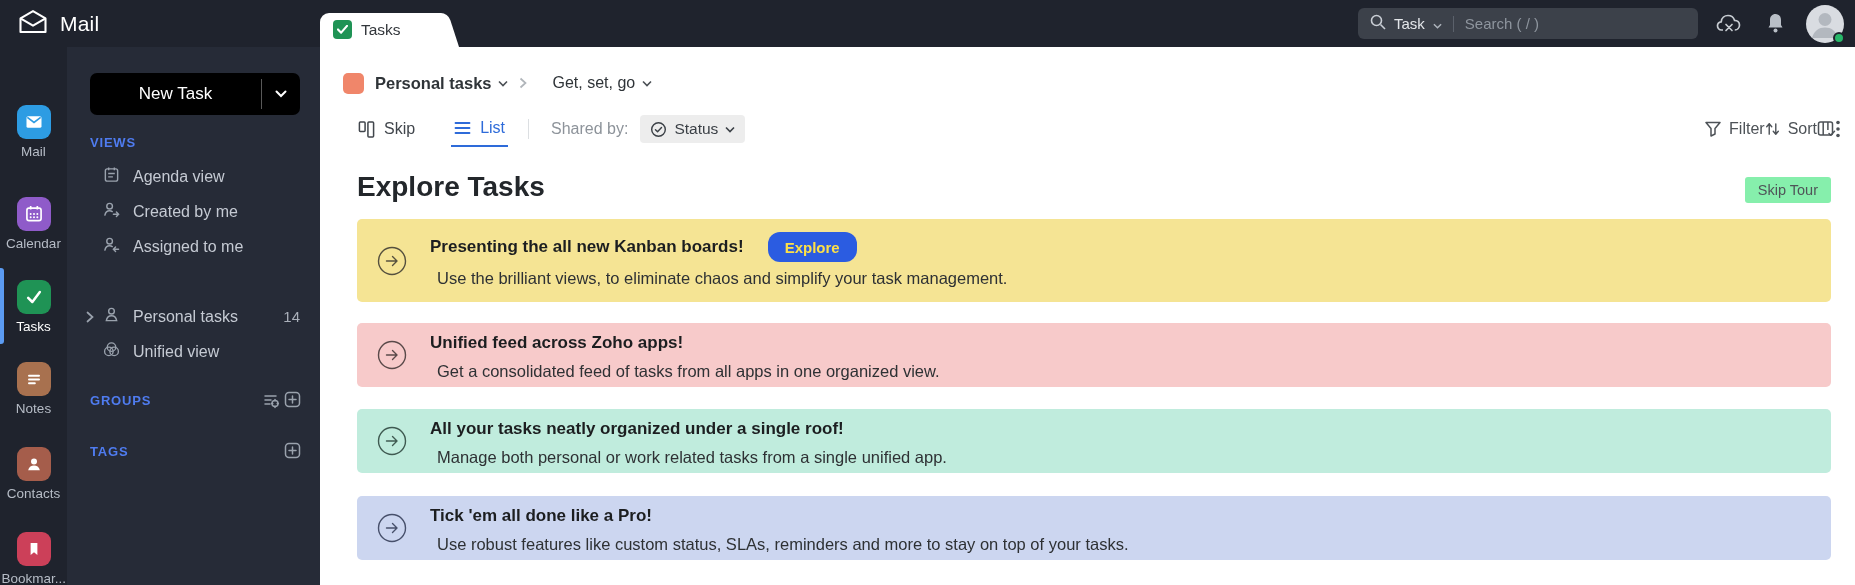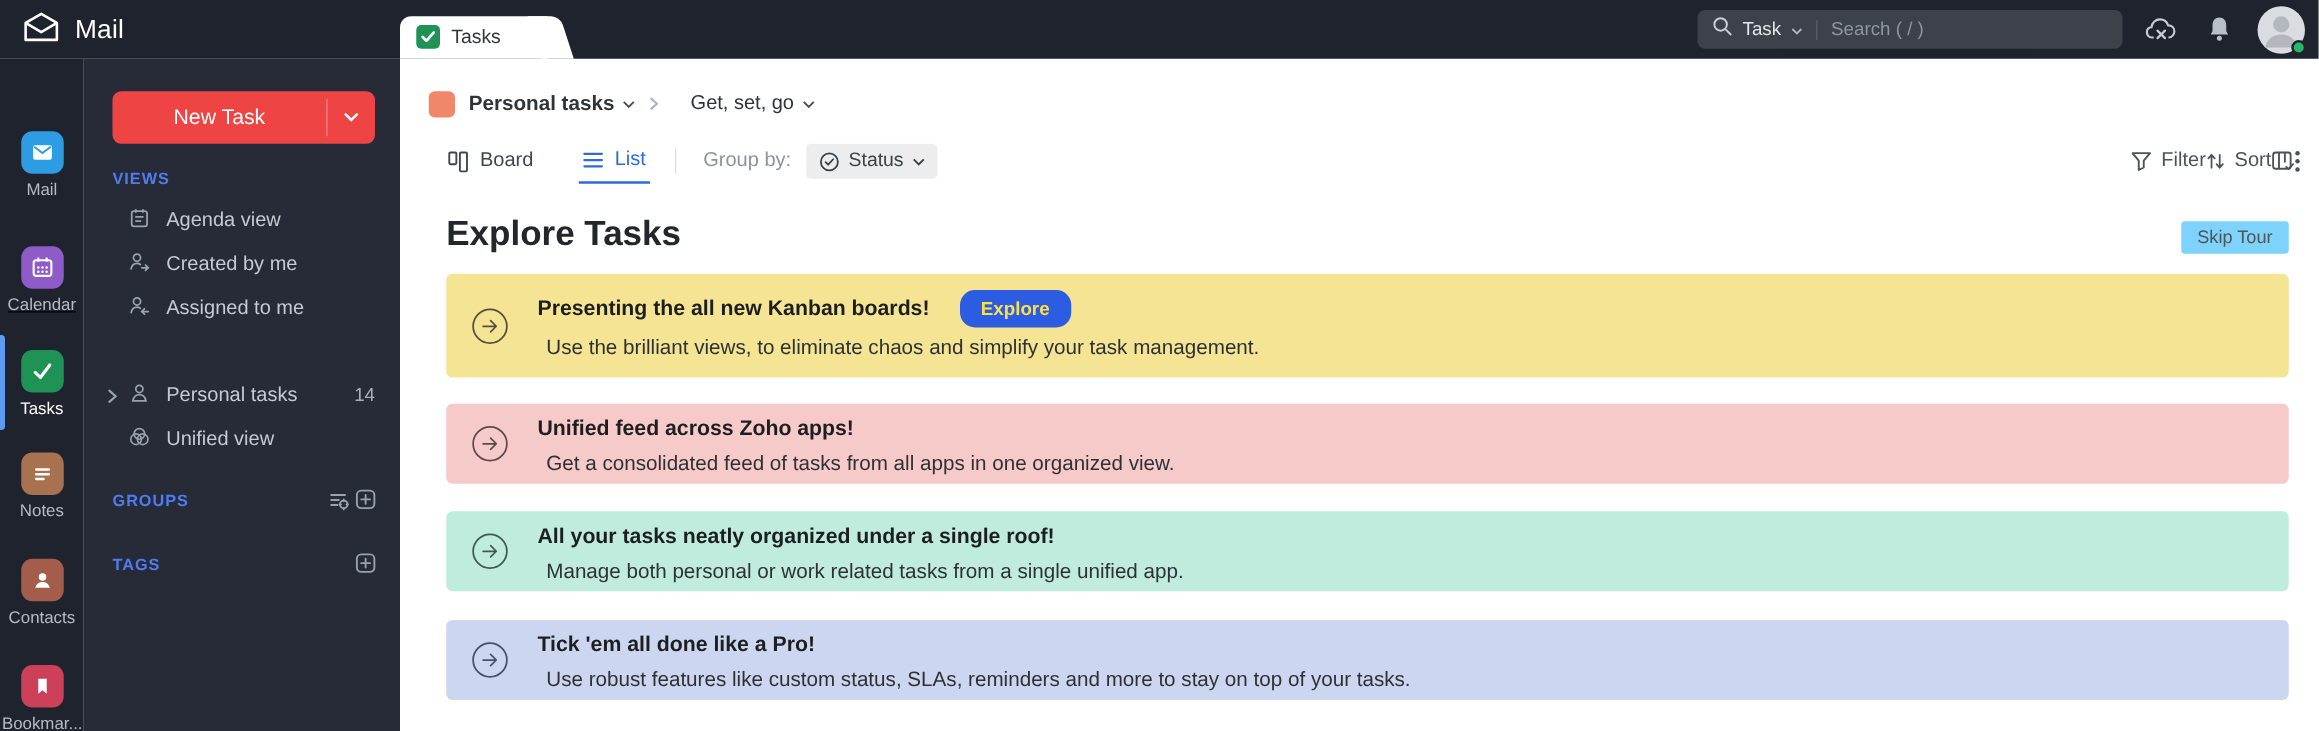--- a/index.html
+++ b/index.html
@@ -29,21 +29,21 @@
   
   .rail { position:absolute; left:0; top:47px; width:67px; height:538px; background:#1f232d; z-index:2; }
   .rail-item { position:absolute; left:0; width:67px; display:flex; flex-direction:column; align-items:center; gap:5px; cursor:pointer; }
   .rail-ico { width:34px; height:34px; border-radius:9px; display:flex; align-items:center; justify-content:center; }
   .rail-label { font-size:13.5px; color:#b6bcc6; max-width:64px; white-space:nowrap; overflow:hidden; }
   .rail-item.active .rail-label { color:#fff; }
   .rail-item.active::before { content:''; position:absolute; left:0; top:-12px; width:4px; height:76px; background:#5b9bf2; border-radius:0 3px 3px 0; }
 
   
   .panel { position:absolute; left:67px; top:47px; width:253px; height:538px; background:#262b37; z-index:2; }
-  .new-task { position:absolute; left:23px; top:26px; width:210px; height:42px; background:#ef4444; border-radius:7px; display:flex; align-items:stretch; color:#fff; cursor:pointer; }
+  .new-task { position:absolute; left:23px; top:26px; width:210px; height:42px; background:#000000; border-radius:7px; display:flex; align-items:stretch; color:#fff; cursor:pointer; }
   .new-task-main { flex:1; display:flex; align-items:center; justify-content:center; font-size:17px; }
   .new-task-sep { width:1px; background:rgba(255,255,255,.35); margin:6px 0; }
   .new-task-arrow { width:38px; display:flex; align-items:center; justify-content:center; }
   .side-heading { position:absolute; left:23px; font-size:13px; font-weight:bold; letter-spacing:.8px; color:#4f7cf0; }
   .view-row { position:absolute; left:0; width:253px; height:35px; display:flex; align-items:center; padding-left:36px; gap:13px; cursor:pointer; }
   .view-label { font-size:16px; color:#c5cad3; }
   .view-count { position:absolute; right:20px; font-size:15px; color:#a9afb9; }
   .row-chevron { position:absolute; left:19px; display:flex; }
   .side-action { position:absolute; display:flex; cursor:pointer; }
 
@@ -62,21 +62,21 @@
   .tb-list { color:#2e6bd9; font-size:16px; margin-left:36px; border-bottom:2.5px solid #2e6bd9; padding:0 3px; }
   .tb-div { width:1px; height:20px; background:#dcdfe2; margin:0 22px 0 20px; }
   .groupby-label { font-size:16px; color:#8d939a; margin-right:12px; }
   .group-chip { display:flex; align-items:center; gap:7px; background:#ededed; border-radius:4px; padding:5px 10px; cursor:pointer; }
   .group-chip span { font-size:15.5px; color:#3b4046; }
 
   .toolbar-right { position:absolute; right:15px; top:64px; height:36px; display:flex; align-items:center; color:#4d5257; font-size:16px; }
   .tbr-item { display:flex; align-items:center; gap:8px; cursor:pointer; }
 
   .page-title { position:absolute; left:37px; top:124px; font-size:28px; font-weight:600; color:#23272b; }
-  .skip-tour { position:absolute; right:24px; top:130px; background:#7dd3fc; border-radius:3px; padding:5px 13px; font-size:14.5px; color:#4f5458; cursor:pointer; }
+  .skip-tour { position:absolute; right:24px; top:130px; background:#86efac; border-radius:3px; padding:5px 13px; font-size:14.5px; color:#4f5458; cursor:pointer; }
 
   .banners { position:absolute; left:37px; top:172px; width:1474px; }
   .banner { position:relative; border-radius:5px; padding:12px 20px 12px 73px; margin-bottom:21px; }
   .banner-icon { position:absolute; left:20px; top:50%; transform:translateY(-50%); width:30px; height:30px; color:#4a463a; }
   .banner-title { font-size:17px; font-weight:bold; color:#1c1e20; line-height:24px; }
   .banner-sub { font-size:16.5px; color:#2e3134; line-height:24px; margin-left:7px; margin-top:4px; }
   .banner-row { display:flex; align-items:center; gap:24px; }
   .explore-btn { background:#2b5ce1; color:#fde047; font-weight:bold; font-size:15px; border:none; border-radius:12px; height:30px; padding:0 17px; cursor:pointer; }
   .b1 { height:83px; padding-top:13px; }
   .b2,.b3 { height:64px; padding-top:8px; }
@@ -151,21 +151,21 @@
   <div class="rail">
     <div class="rail-item" style="top:58px;">
       <div class="rail-ico" style="background: rgb(45, 156, 227);">
         <svg width="20" height="20" viewBox="0 0 24 24">
             <rect x="3" y="5" width="18" height="14" rx="2" fill="#fff"></rect>
             <path d="M4 6.5 L12 12.5 L20 6.5" stroke="#2d9ce3" stroke-width="2" fill="none"></path>
           </svg>
       </div>
       <div class="rail-label">Mail</div>
     </div>
-    <div class="rail-item" style="top:150px;text-decoration:underline;">
+    <div class="rail-item" style="top:150px;">
       <div class="rail-ico" style="background: rgb(143, 91, 201);">
         <svg width="20" height="20" viewBox="0 0 24 24" fill="none" stroke="#fff" stroke-width="2">
             <rect x="3.5" y="5" width="17" height="15" rx="2.5"></rect>
             <path d="M8 2.5 v4 M16 2.5 v4"></path>
             <path d="M8 12 h.01 M12 12 h.01 M16 12 h.01 M8 16 h.01 M12 16 h.01 M16 16 h.01" stroke-linecap="round" stroke-width="2.4"></path>
           </svg>
       </div>
       <div class="rail-label">Calendar</div>
     </div>
     <div class="rail-item active" style="top:233px;">
@@ -305,30 +305,30 @@
           </svg>
       </span>
     </div>
 
     <div class="toolbar">
       <span class="tb-item tb-board">
         <svg width="17" height="19" viewBox="0 0 18 20" fill="none" stroke="#41464c" stroke-width="1.6">
             <rect x="1.5" y="2" width="6" height="10" rx="1"></rect>
             <rect x="10.5" y="2" width="6" height="16" rx="1"></rect>
           </svg>
-        <span>Board</span>
+        <span>Skip</span>
       </span>
       <span class="tb-item tb-list">
         <svg width="17" height="14" viewBox="0 0 17 14" fill="none" stroke="#2e6bd9" stroke-width="1.8" stroke-linecap="round">
             <path d="M1.5 2 h14 M1.5 7 h14 M1.5 12 h14"></path>
           </svg>
         <span>List</span>
       </span>
       <span class="tb-div"></span>
-      <span class="groupby-label">Group by:</span>
+      <span class="groupby-label">Shared by:</span>
       <span class="group-chip">
         <svg width="17" height="17" viewBox="0 0 18 18" fill="none" stroke="#3b4046" stroke-width="1.5">
             <circle cx="9" cy="9" r="7.2"></circle>
             <path d="M5.8 9.2 L8 11.4 L12.2 6.8" stroke-linecap="round" stroke-linejoin="round"></path>
           </svg>
         <span>Status</span>
         <svg width="10" height="7" viewBox="0 0 10 6" fill="none" stroke="#3b4046" stroke-width="1.6">
             <path d="M1 1 L5 5 L9 1"></path>
           </svg>
       </span>

